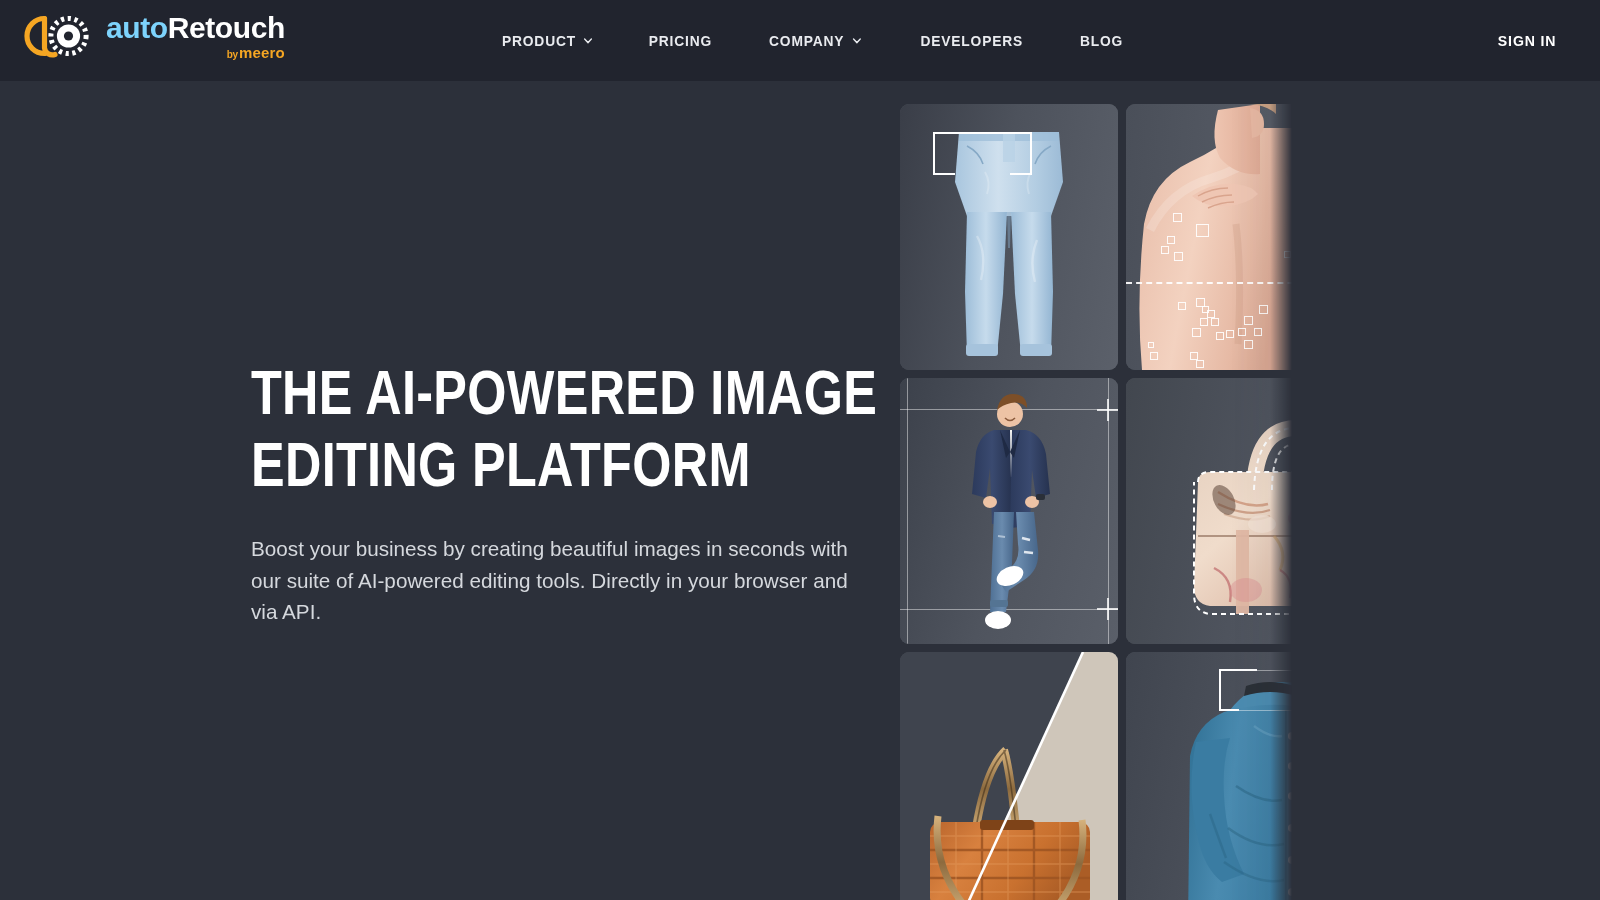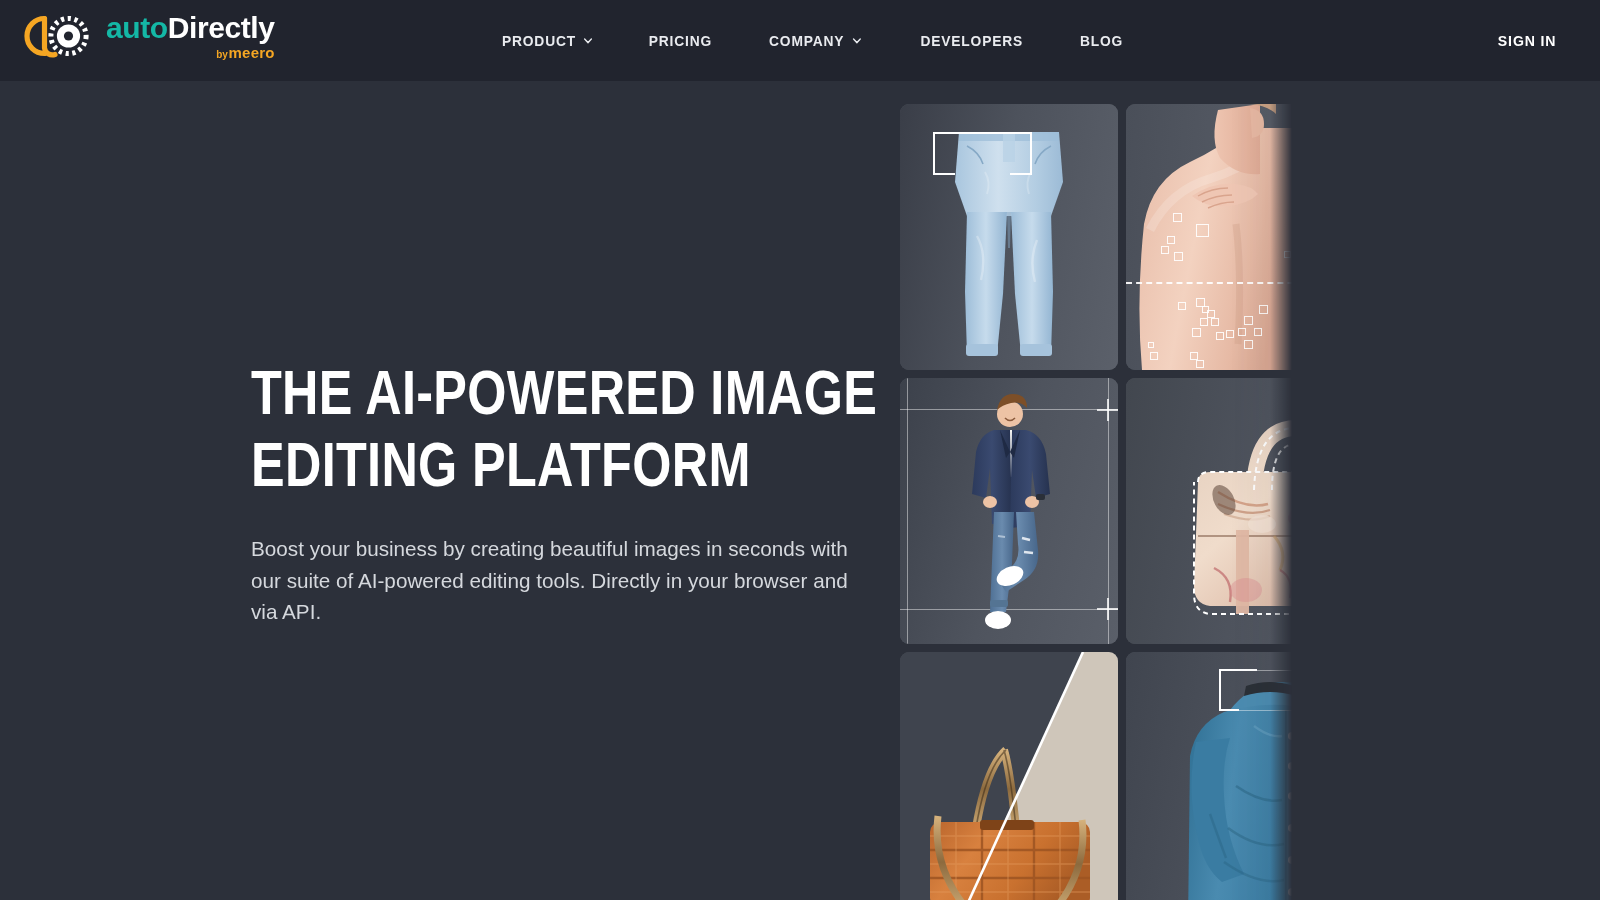--- a/index.html
+++ b/index.html
@@ -20,21 +20,21 @@
     position:absolute; left:18px; top:8px;
     display:flex; align-items:center; gap:10px;
     cursor:pointer;
   }
   .logo-mark{ width:78px; height:56px; display:block; }
   .logo-words{ display:flex; flex-direction:column; justify-content:center; line-height:1; }
   .logo-name{
     font-size:30px; font-weight:700; letter-spacing:-0.4px;
     color:#ffffff;
   }
-  .logo-name .amber{ color:#14b8a6; }
+  .logo-name .amber{ color:#7dd3fc; }
   .logo-sub{
     align-self:flex-end; margin-top:2px;
     font-size:14px; font-weight:700; color:#f5a623; letter-spacing:-0.2px;
     display:flex; align-items:baseline; gap:1px;
   }
   .logo-sub .by{ font-size:10px; font-weight:700; }
   .logo-sub .meero{ font-size:15px; letter-spacing:0.2px; }
 
   .main-nav{
     position:absolute; left:497px; top:0; height:81px;
@@ -166,21 +166,21 @@
       <path d="M26.5 10.5 A13.5 13.5 0 1 0 26.5 45.5 L26.5 45.5" fill="none" stroke="#f5a623" stroke-width="5.2" stroke-linecap="round"></path>
       <path d="M26.5 10.5 L26.5 40 A8 8 0 0 0 37 46.5" fill="none" stroke="#f5a623" stroke-width="5.2" stroke-linecap="round"></path>
 
       <circle cx="50.5" cy="28" r="17.6" fill="none" stroke="#ffffff" stroke-width="5" stroke-dasharray="3.2 3.6"></circle>
 
       <circle cx="50.5" cy="28" r="11.6" fill="#ffffff"></circle>
 
       <circle cx="50.5" cy="28" r="4.6" fill="#21242e"></circle>
     </svg>
     <div class="logo-words">
-      <div class="logo-name"><span class="amber">auto</span><span>Directly</span></div>
+      <div class="logo-name"><span class="amber">auto</span><span>Retouch</span></div>
       <div class="logo-sub">
         <span class="by">by</span>
         <span class="meero">meero</span>
       </div>
     </div>
   </div>
 
   <nav class="main-nav">
     <div class="nav-item">
       <span>PRODUCT</span>

